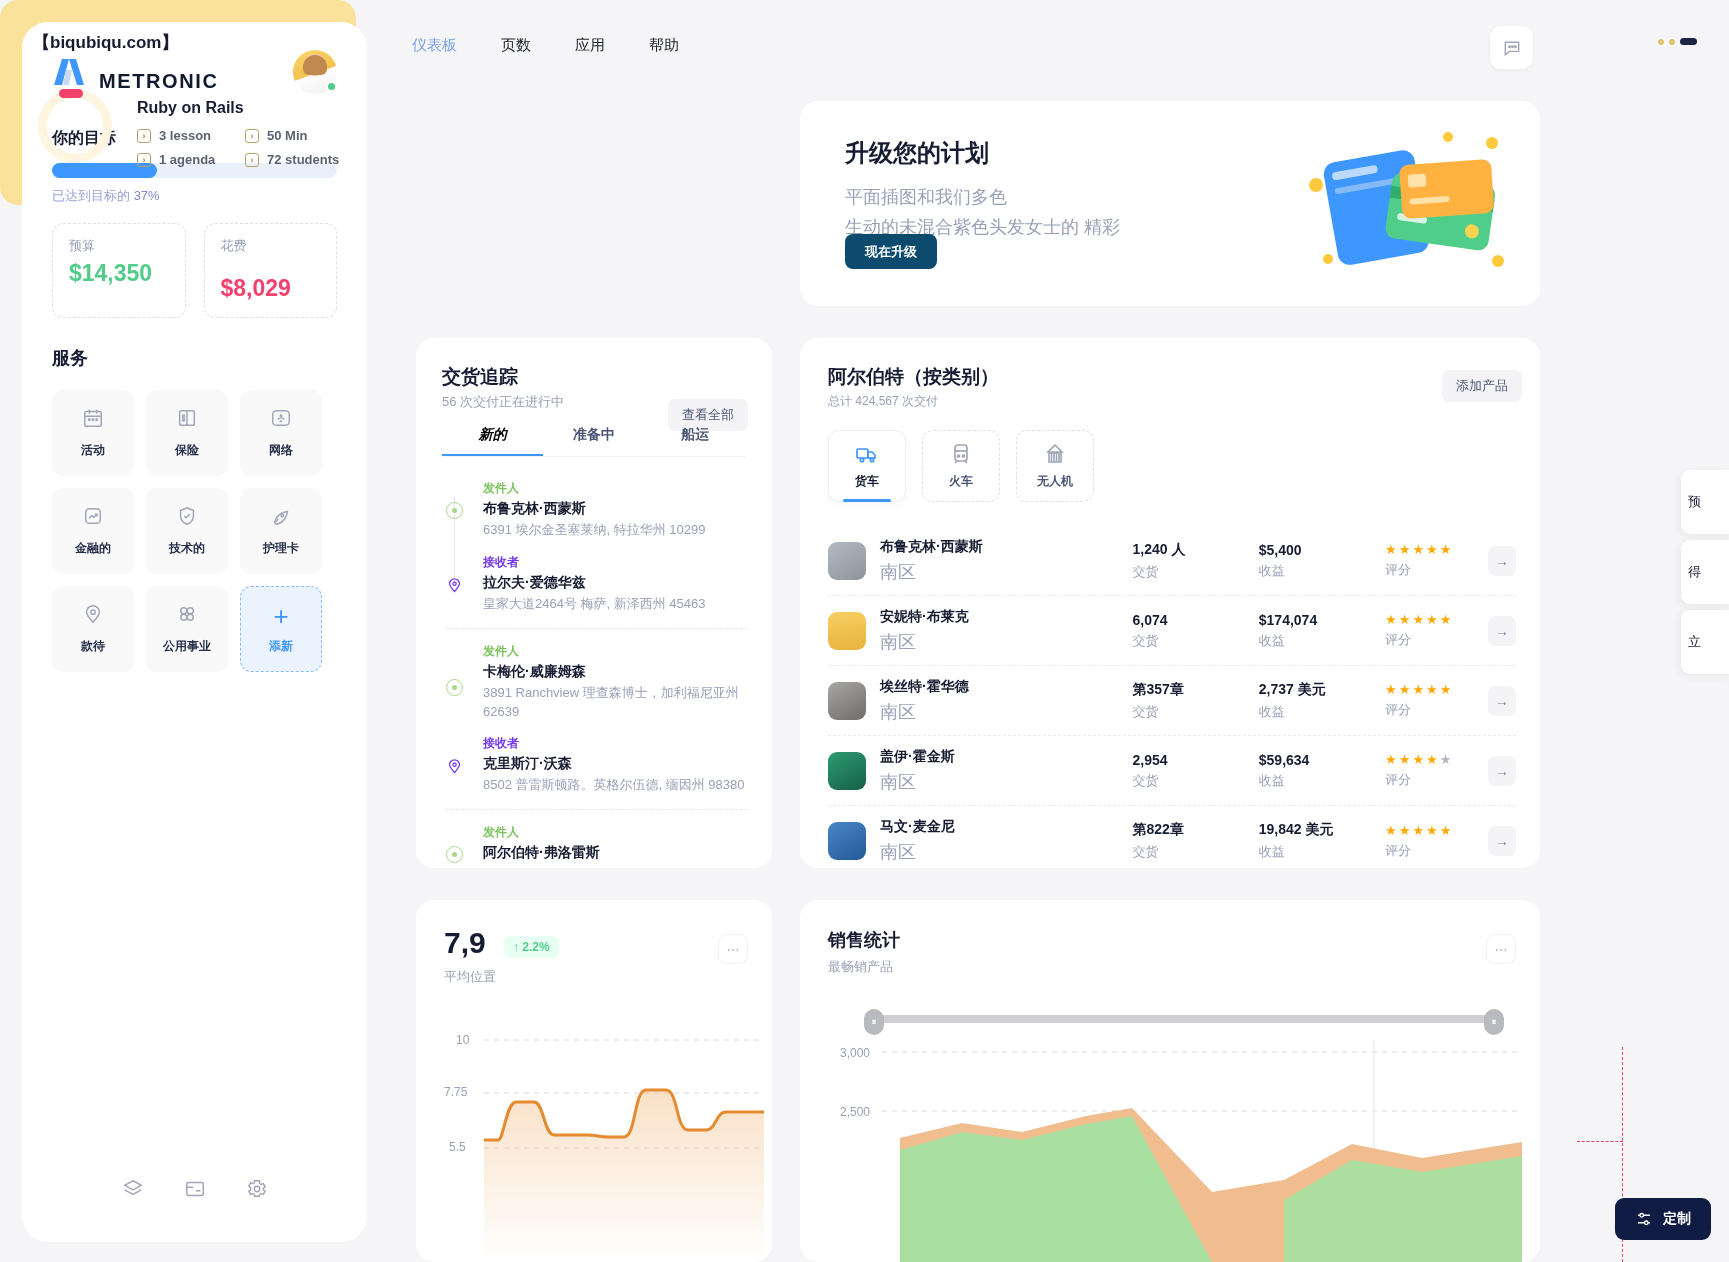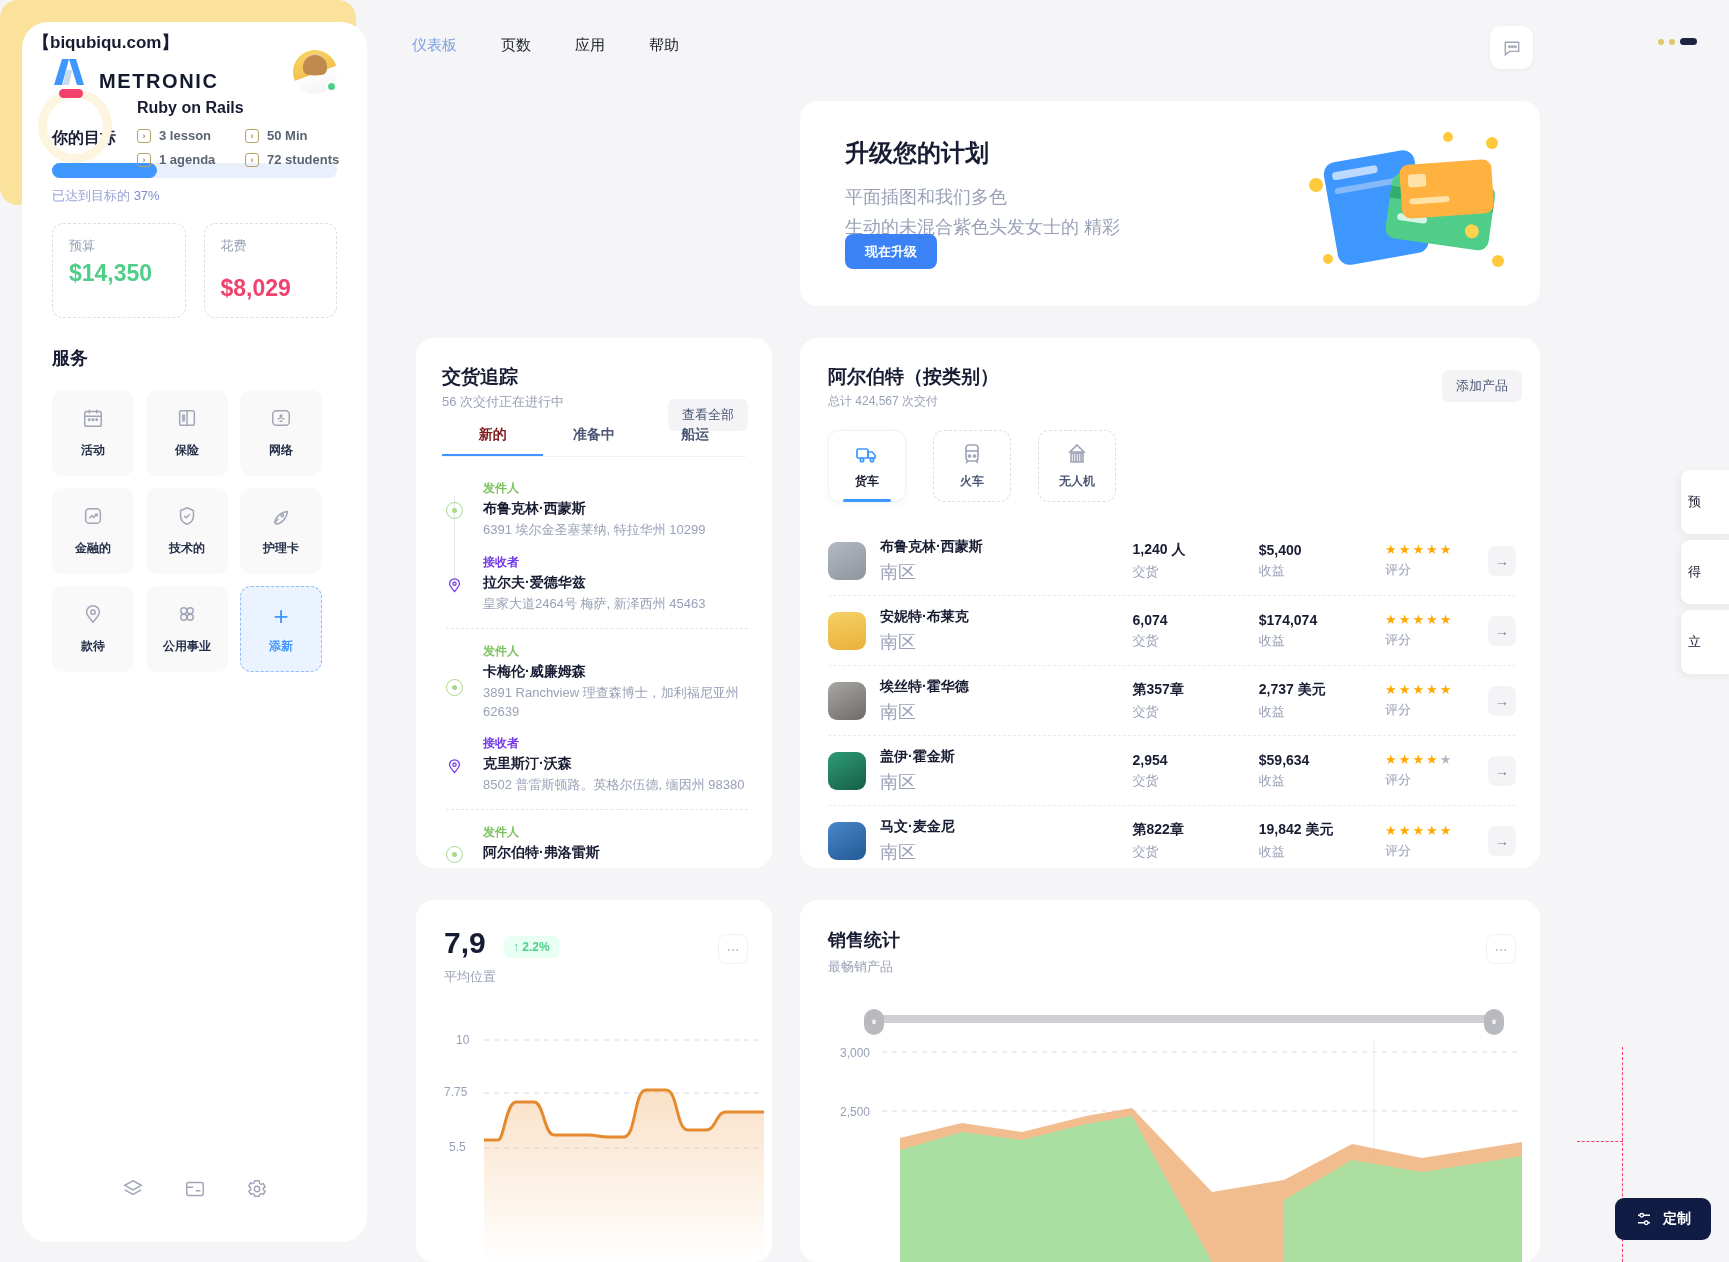--- a/index.html
+++ b/index.html
@@ -95,37 +95,37 @@
   .course-meta { position: absolute; left: 137px; top: 128px; display: grid; grid-template-columns: 100px auto; gap: 9px 8px; }
   .cm { display: flex; align-items: center; gap: 8px; font-size: 13px; font-weight: 700; color: #5b6274; }
   .cm .bx { width: 14px; height: 14px; border: 1px solid #b4a469; border-radius: 3px; font-size: 9px; display: flex; align-items: center; justify-content: center; color: #9a8b52; }
 
   
   .upgrade { left: 800px; top: 101px; width: 740px; height: 205px; overflow: hidden; }
   .up-title { position: absolute; left: 45px; top: 36px; font-size: 24px; font-weight: 700; color: #181c32; }
   .up-sub { position: absolute; left: 45px; top: 82px; font-size: 18px; color: #99a1b7; line-height: 1.65; }
   .up-btn {
     position: absolute; left: 45px; top: 133px; height: 35px; padding: 0 20px;
-    background: #3b82f6; color: #fff; border: none; border-radius: 8px;
+    background: #0c4a6e; color: #fff; border: none; border-radius: 8px;
     font-size: 13px; font-weight: 700; cursor: pointer; font-family: inherit;
   }
   .up-art { position: absolute; right: 28px; top: 18px; width: 220px; height: 170px; }
 
   
   .track { left: 416px; top: 338px; width: 356px; height: 530px; }
   .track-h { position: absolute; left: 26px; top: 26px; font-size: 19px; font-weight: 700; color: #181c32; }
   .track-sub { position: absolute; left: 26px; top: 55px; font-size: 13px; color: #99a1b7; }
   .track-all {
     position: absolute; right: 24px; top: 32px; height: 32px; padding: 0 14px;
     background: #f4f4f6; border: none; border-radius: 7px; color: #4b5675;
     font-size: 13px; cursor: pointer; font-family: inherit; margin-top: 29px;
   }
   .tabs { position: absolute; left: 26px; right: 26px; top: 88px; display: flex; border-bottom: 1px solid #f1f1f4; }
   .tab { flex: 1; text-align: center; padding-bottom: 12px; font-size: 14px; font-weight: 700; color: #4b5675; cursor: pointer; }
-  .tab.on { color: #7f1d1d; box-shadow: inset 0 -2px 0 #3e97ff; }
+  .tab.on { color: #000000; box-shadow: inset 0 -2px 0 #3e97ff; font-style: italic; }
   .tl { position: absolute; left: 30px; right: 24px; top: 142px; }
   .tl-item { position: relative; padding-left: 37px; }
   .tl-item .dot { position: absolute; left: 0; top: 22px; width: 17px; height: 17px; border-radius: 50%; border: 1.5px solid #a6d98c; display:flex; align-items:center; justify-content:center;}
   .tl-item .dot i { width: 5px; height: 5px; border-radius: 50%; background: #a6d98c; display: block; }
   .tl-item .dot.pin { border: none; }
   .role { font-size: 12px; font-weight: 700; color: #7cc35e; }
   .role.rcv { color: #7239ea; }
   .pname { margin-top: 3px; font-size: 14px; font-weight: 700; color: #181c32; }
   .paddr { margin-top: 3px; font-size: 13px; color: #99a1b7; line-height: 1.45; }
   .seg { margin-top: 14px; }
@@ -134,21 +134,21 @@
 
   
   .agents { left: 800px; top: 338px; width: 740px; height: 530px; }
   .ag-h { position: absolute; left: 28px; top: 26px; font-size: 19px; font-weight: 700; color: #181c32; }
   .ag-sub { position: absolute; left: 28px; top: 55px; font-size: 12px; color: #99a1b7; }
   .ag-add {
     position: absolute; right: 18px; top: 32px; height: 32px; padding: 0 14px;
     background: #f4f4f6; border: none; border-radius: 7px; color: #4b5675;
     font-size: 13px; cursor: pointer; font-family: inherit;
   }
-  .ag-modes { position: absolute; left: 28px; top: 92px; display: flex; gap: 27px; }
+  .ag-modes { position: absolute; left: 28px; top: 92px; display: flex; gap: 16px; }
   .mode {
     width: 78px; height: 72px; border-radius: 11px; border: 1px dashed #dbdfe9;
     display: flex; flex-direction: column; align-items: center; justify-content: center; gap: 7px;
     cursor: pointer; position: relative; background: #fff;
   }
   .mode.on { border: 1px solid #eef1f6; box-shadow: 0 2px 8px rgba(0,0,0,.04); }
   .mode.on::after { content:""; position:absolute; left: 14px; right: 14px; bottom: -1px; height: 3px; border-radius: 2px; background: #3e97ff; }
   .mode span { font-size: 12px; font-weight: 700; color: #4b5675; }
   .mode.on span { color: #181c32; }
   .mode svg { color: #a1a5b7; }

